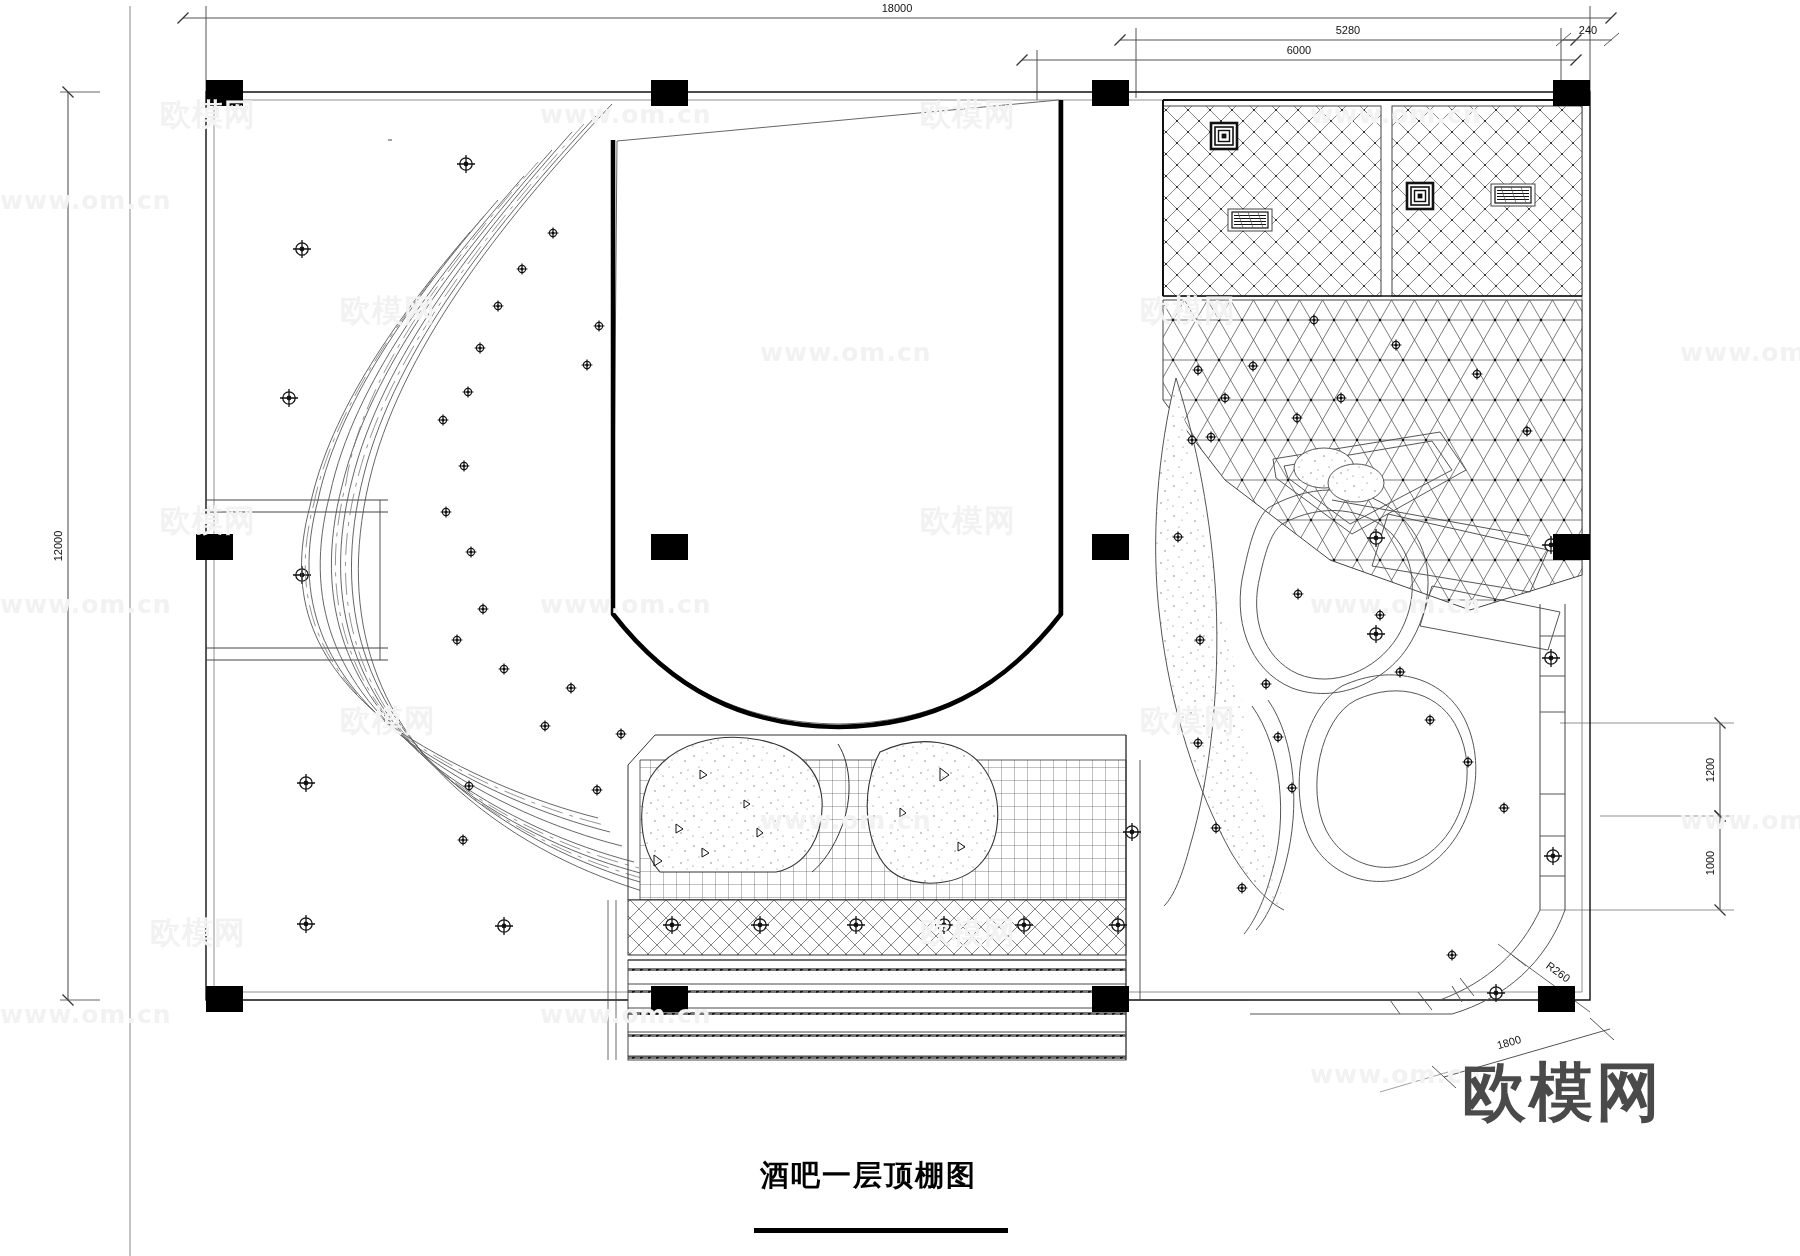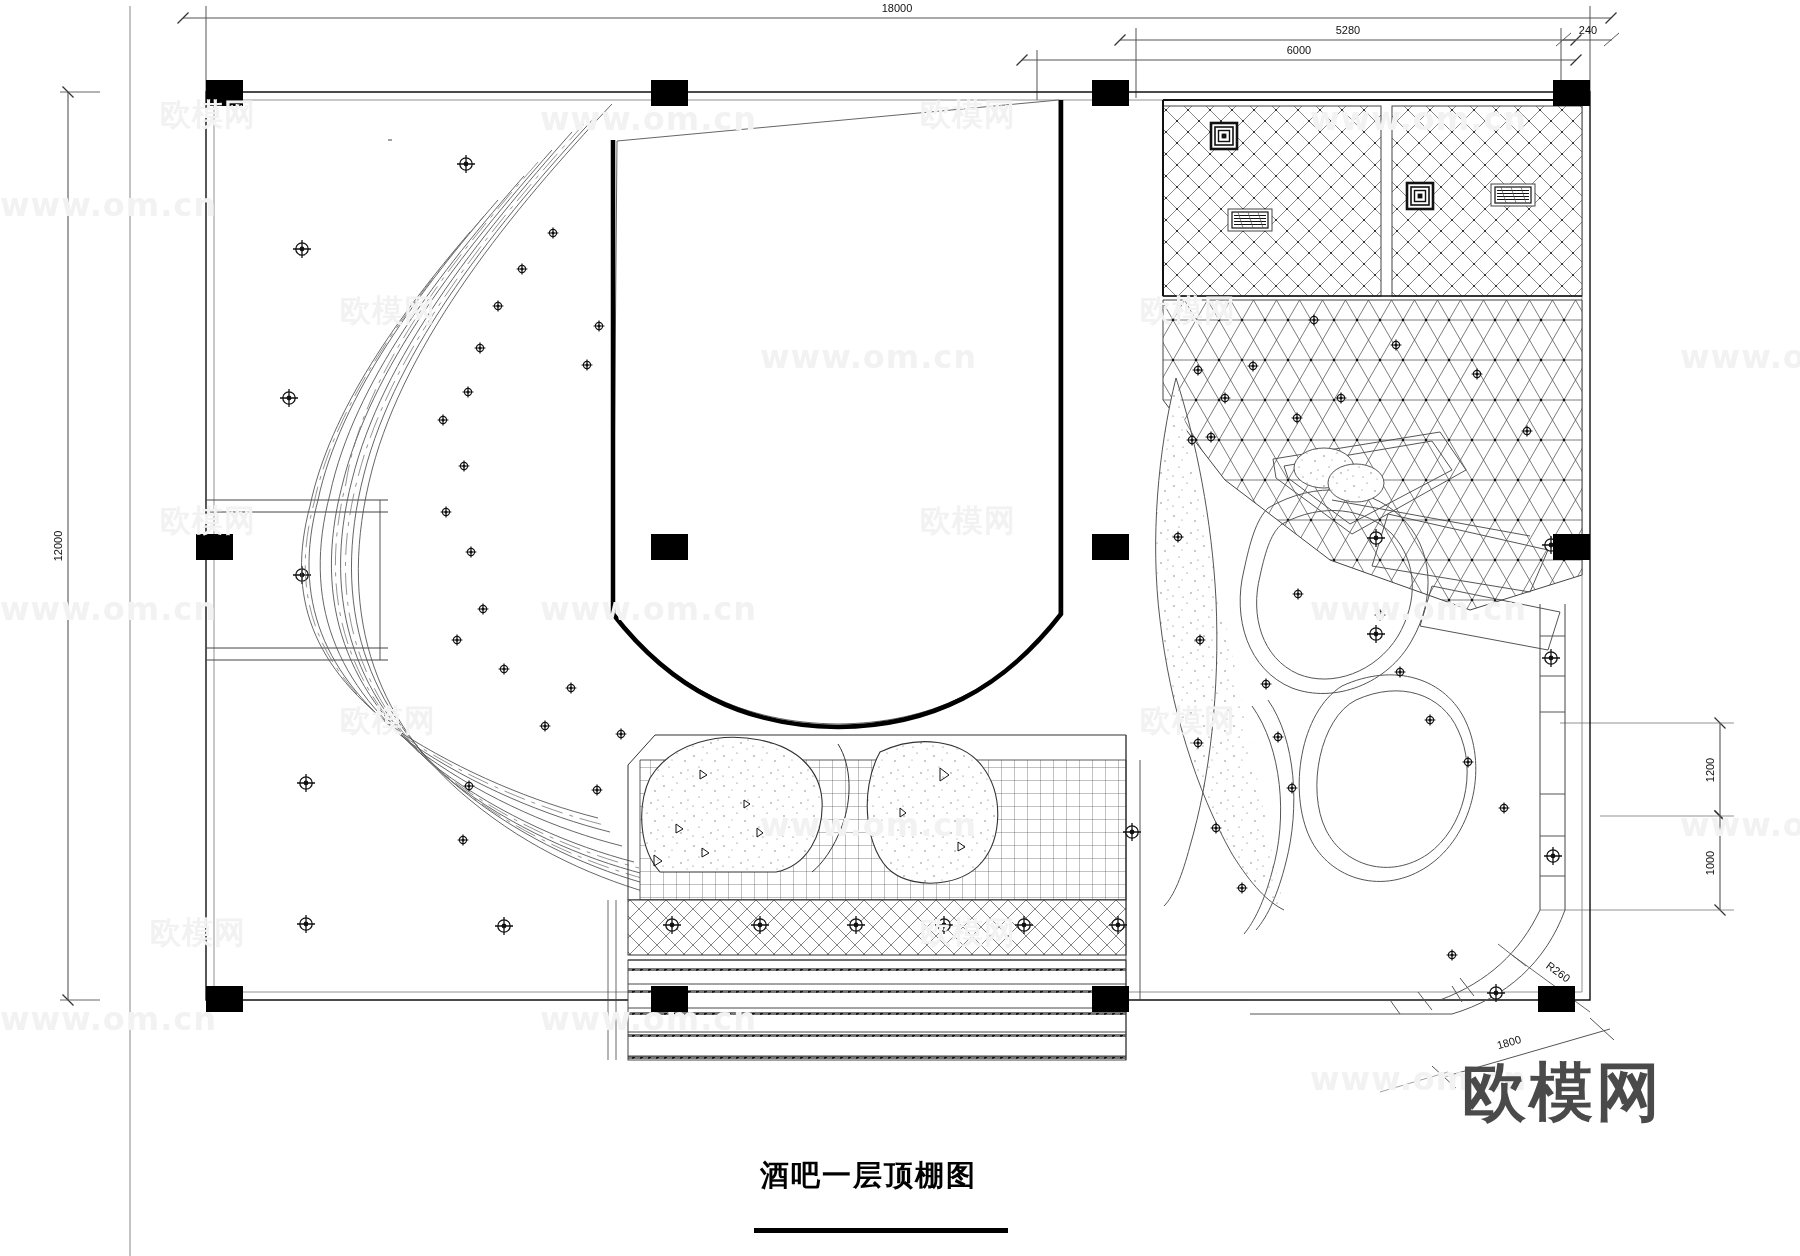--- a/index.html
+++ b/index.html
@@ -2,21 +2,21 @@
 <html><head>
 <meta charset="utf-8">
 <style>
   html,body{margin:0;padding:0;background:#ffffff;}
   body{width:1800px;height:1256px;position:relative;overflow:hidden;
        font-family:"Liberation Sans","DejaVu Sans",sans-serif;color:#111;}
   .stage{position:absolute;left:0;top:0;width:1800px;height:1256px;}
   svg{display:block;}
   .wm{position:absolute;color:#f0f0f0;font-weight:bold;pointer-events:none;
       white-space:nowrap;letter-spacing:1px;}
-  .wm-url{font-size:32px;color:#f2f2f2;font-family:"DejaVu Sans",sans-serif;}
+  .wm-url{font-size:25px;color:#f2f2f2;font-family:"DejaVu Sans",sans-serif;}
   .wm-cn{font-size:31px;color:#f2f2f2;}
   .logo{position:absolute;left:1462px;top:1060px;font-size:64px;font-weight:bold;
         color:#4a4a4a;letter-spacing:3px;line-height:1;}
   .title{position:absolute;left:760px;top:1156px;font-size:29px;font-weight:bold;
          color:#000;letter-spacing:2px;}
   .title-rule{position:absolute;left:754px;top:1228px;width:254px;height:5px;background:#000;}
 </style>
 </head>
 <body>
 

